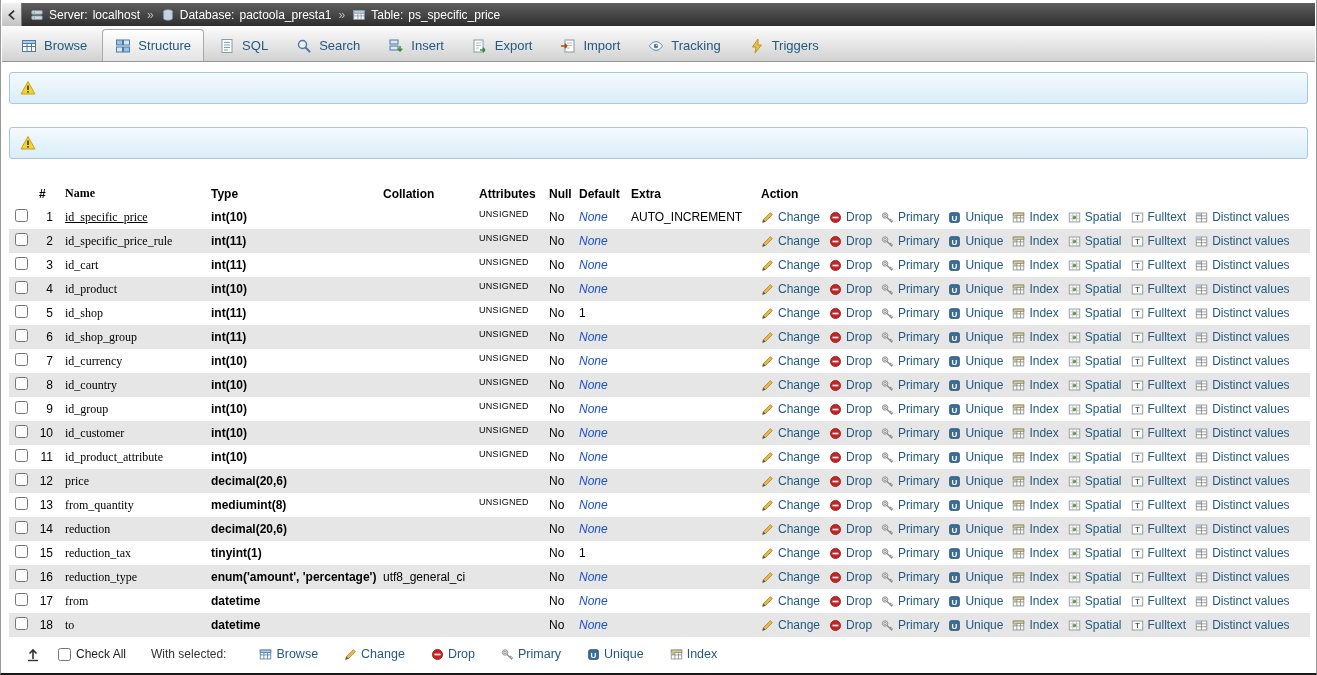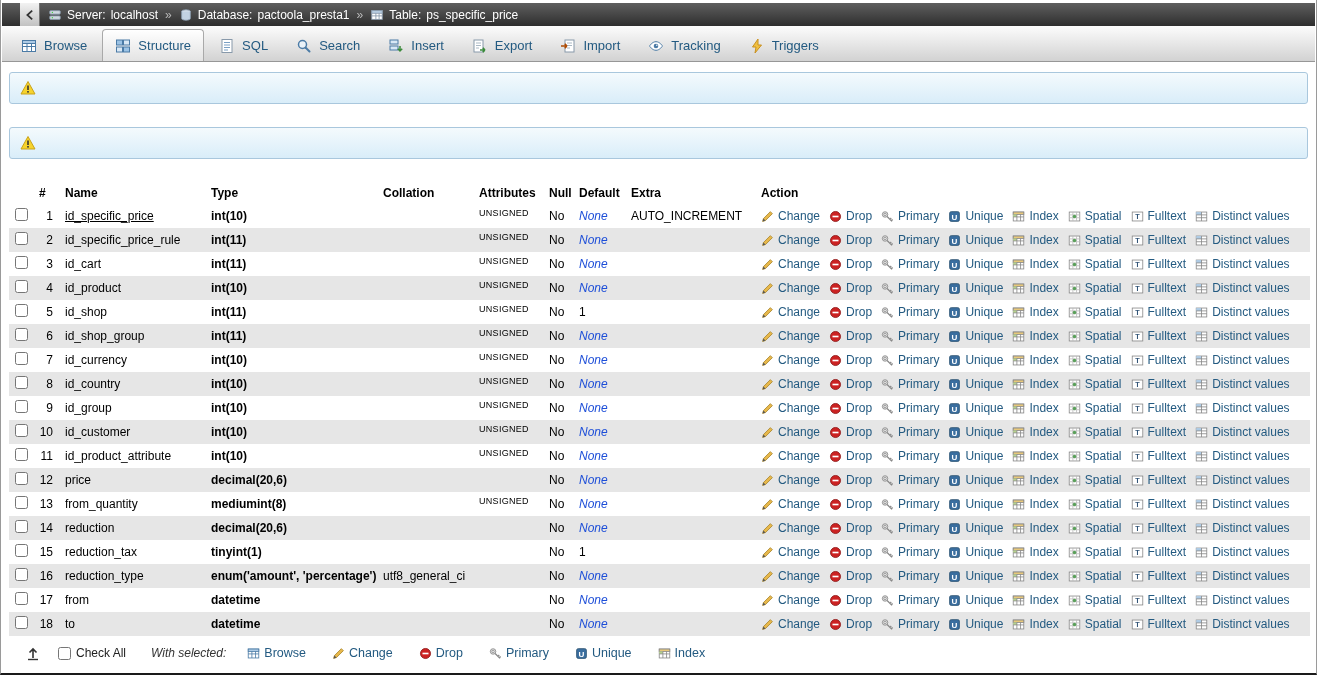--- a/index.html
+++ b/index.html
@@ -1,20 +1,20 @@
 <!DOCTYPE html>
 <html><head>
 <meta charset="utf-8">
 <style>
   * { box-sizing: border-box; margin: 0; padding: 0; }
   body { width: 1317px; font-family: "Liberation Sans", "DejaVu Sans", sans-serif; font-size: 12px; color: #444; background: #fff; }
   .page { width: 1317px; height: 675px; border: 1px solid #9a9a9a; border-top: none; border-bottom: 2px solid #1a1a1a; overflow: hidden; background: #fff; padding-top: 3px; }
 
   
-  .crumb-bar { height: 23px; margin: 0 1px; background: linear-gradient(#5f5f5f, #2e2e2e); color: #fff; display: flex; align-items: center; gap: 8px; padding-left: 18px; }
+  .crumb-bar { height: 23px; margin: 0 1px; background: linear-gradient(#5f5f5f, #2e2e2e); color: #fff; display: flex; align-items: center; gap: 8px; }
   .collapse-btn { width: 20px; height: 23px; background: linear-gradient(#f2f2f2, #c2c2c2); border-right: 1px solid #777; display: flex; align-items: center; justify-content: center; cursor: pointer; flex: none; }
   .bc-items { display: flex; align-items: center; gap: 7px; }
   .bc-item { display: flex; align-items: center; gap: 5px; cursor: pointer; }
   .bc-label, .bc-value { color: #fff; white-space: nowrap; }
   .bc-sep { color: #bbb; }
 
   
   .tabbar { display: flex; align-items: stretch; gap: 2px; background: linear-gradient(#fcfcfc, #d2d2d2); border-bottom: 1px solid #979797; padding: 3px 6px 0; height: 36px; margin: 0 1px; }
   .tab { display: flex; align-items: center; gap: 7px; padding: 0 12px; color: #235a81; font-size: 13px; cursor: pointer; border-radius: 4px 4px 0 0; border: 1px solid transparent; border-bottom: none; white-space: nowrap; }
   .tab.active { background: linear-gradient(#ffffff, #e3e3e3); border-color: #a9a9a9; box-shadow: inset 0 1px 0 #fff; }
@@ -22,41 +22,41 @@
   
   .warn { margin: 10px 8px 23px; border: 1px solid #a9c7dd; background: linear-gradient(#f4fafd, #d9edf9); border-radius: 3px; padding: 0 10px; display: flex; align-items: center; gap: 9px; color: #2a2a2a; height: 32px; }
 
   
   table.cols { border-collapse: collapse; margin: 14px 8px 0; width: 1301px; table-layout: fixed; }
   .cols th { text-align: left; padding: 4px 6px; color: #000; font-weight: bold; white-space: nowrap; overflow: hidden; }
   .cols td { padding: 4px 6px; white-space: nowrap; overflow: hidden; color: #000; height: 24px; }
   .cols tbody tr:nth-child(even) { background: #e6e6e6; }
   .h-cb, .c-cb { width: 24px; }
   .h-num, .c-num { width: 26px; text-align: right; }
-  .h-name, .c-name { width: 146px; }
+  .h-name, .c-name { width: 146px; font-family: Liberation Serif, serif; }
   .h-type, .c-type { width: 172px; font-weight: bold; }
   .h-collation, .c-collation { width: 96px; }
   .h-attributes, .c-attr { width: 70px; }
   .h-null, .c-null { width: 30px; }
   .h-default, .c-default { width: 52px; }
   .h-extra, .c-extra { width: 130px; }
   .c-name.pk { text-decoration: underline; }
   .c-collation { color: #444; }
   .c-attr { vertical-align: top; padding-top: 2px; font-size: 9px; letter-spacing: .3px; color: #777; }
   .c-default.none { font-style: italic; color: #1d4ed8; }
   .c-extra { color: #333; }
 
   .alink { display: inline-flex; align-items: center; gap: 4px; color: #235a81; cursor: pointer; margin-right: 9px; vertical-align: middle; white-space: nowrap; }
   .a-label { white-space: nowrap; }
 
   
   .footer { display: flex; align-items: center; padding: 9px 10px 0; gap: 9px; }
   .upbtn { cursor: pointer; display: inline-flex; margin: 0 8px 0 14px; }
   .check-all { display: inline-flex; align-items: center; gap: 5px; color: #222; cursor: pointer; }
-  .with-sel { font-style: italic; color: #333; margin: 0 12px 0 16px; }
+  .with-sel { color: #333; margin: 0 24px 0 16px; }
   .f-actions { display: inline-flex; align-items: center; }
   .f-actions .alink { margin-right: 26px; font-size: 12.5px; }
 
   .ic16 { width: 16px; height: 16px; flex: none; }
   .ic14 { width: 14px; height: 14px; flex: none; }
   .ic13 { width: 13px; height: 13px; flex: none; }
 </style>
 </head>
 <body>
 

